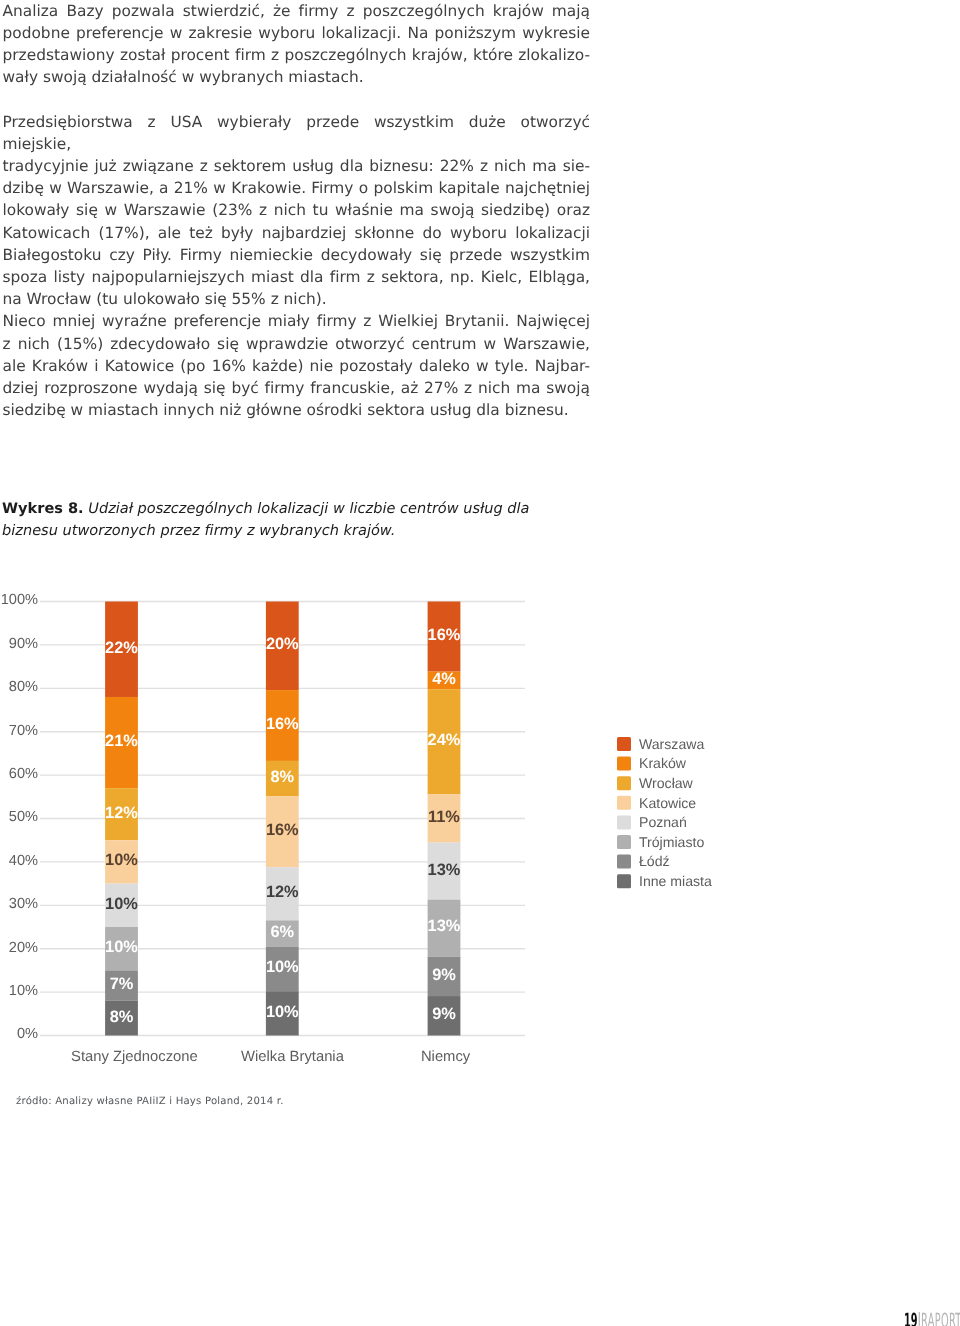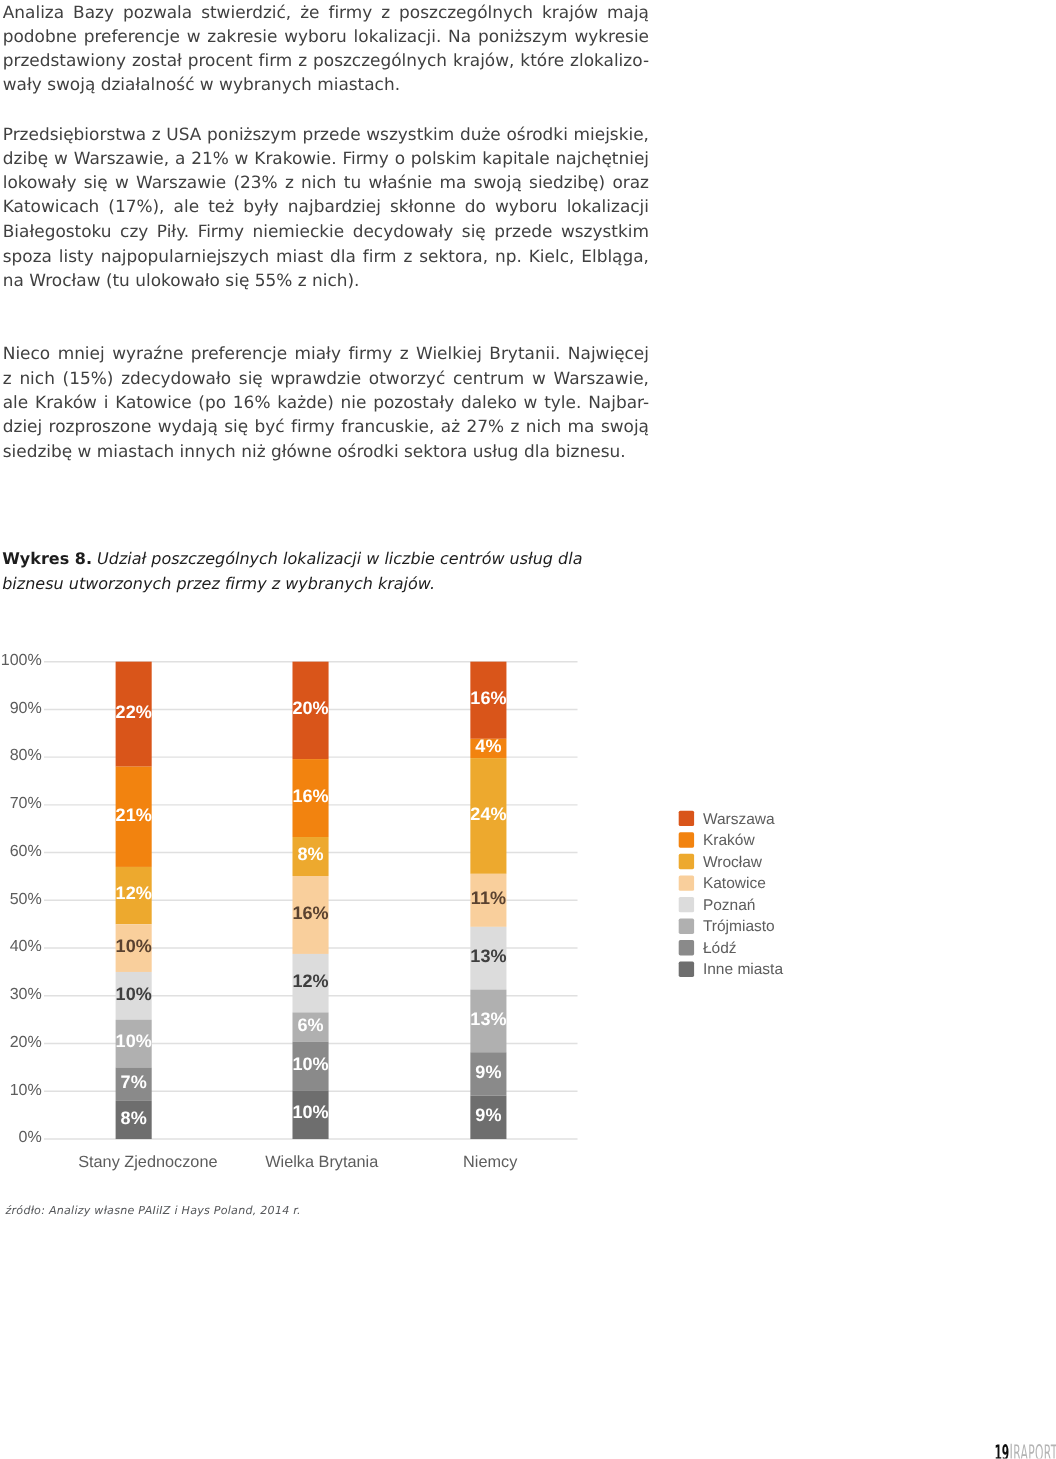--- a/index.html
+++ b/index.html
@@ -17,21 +17,21 @@
 
   
   .caption{position:absolute;left:2px;width:620px;color:#1d1d1d;
            font-size:14.55px;line-height:21.5px;font-style:italic;}
   .caption .bld{font-style:normal;font-weight:bold;text-align:right;}
 
   
   .chart{position:absolute;left:0;top:0;width:960px;height:1326px;pointer-events:none;}
 
   
-  .source{position:absolute;left:5px;font-size:10.15px;font-style:italic;color:#55575a;
+  .source{position:absolute;left:16px;font-size:10.15px;color:#55575a;
           letter-spacing:0.02em;}
 
   
   .footer{position:absolute;left:903.5px;top:1311px;white-space:nowrap;
           font-family:"DejaVu Sans Condensed","DejaVu Sans",sans-serif;
           font-size:19.5px;line-height:19.5px;
           transform:scaleX(0.555);transform-origin:0 0;}
   .footer .pg{font-weight:bold;color:#0d0d0d;}
   .footer .sep{color:#b4b4b4;font-weight:bold;}
   .footer .lbl{color:#b4b4b4;letter-spacing:0.6px;}
@@ -41,21 +41,22 @@
 
 <div class="page">
   <div id="paras">
       <div class="para" style="top: -0.4px;">
         <div class="ln">Analiza Bazy pozwala stwierdzić, że firmy z poszczególnych krajów mają</div>
         <div class="ln">podobne preferencje w zakresie wyboru lokalizacji. Na poniższym wykresie</div>
         <div class="ln">przedstawiony został procent firm z poszczególnych krajów, które zlokalizo-</div>
         <div class="ln last">wały swoją działalność w wybranych miastach.</div>
       </div>
       <div class="para" style="top: 110.6px;">
-        <div class="ln">Przedsiębiorstwa z USA poniższym przede wszystkim duże ośrodki miejskie,</div>
+        <div class="ln">Przedsiębiorstwa z USA wybierały przede wszystkim duże otworzyć miejskie,</div>
+        <div class="ln">tradycyjnie już związane z sektorem usług dla biznesu: 22% z nich ma sie-</div>
         <div class="ln">dzibę w Warszawie, a 21% w Krakowie. Firmy o polskim kapitale najchętniej</div>
         <div class="ln">lokowały się w Warszawie (23% z nich tu właśnie ma swoją siedzibę) oraz</div>
         <div class="ln">Katowicach (17%), ale też były najbardziej skłonne do wyboru lokalizacji</div>
         <div class="ln">Białegostoku czy Piły. Firmy niemieckie decydowały się przede wszystkim</div>
         <div class="ln">spoza listy najpopularniejszych miast dla firm z sektora, np. Kielc, Elbląga,</div>
         <div class="ln last">na Wrocław (tu ulokowało się 55% z nich).</div>
       </div>
       <div class="para" style="top: 310.3px;">
         <div class="ln">Nieco mniej wyraźne preferencje miały firmy z Wielkiej Brytanii. Najwięcej</div>
         <div class="ln">z nich (15%) zdecydowało się wprawdzie otworzyć centrum w Warszawie,</div>

